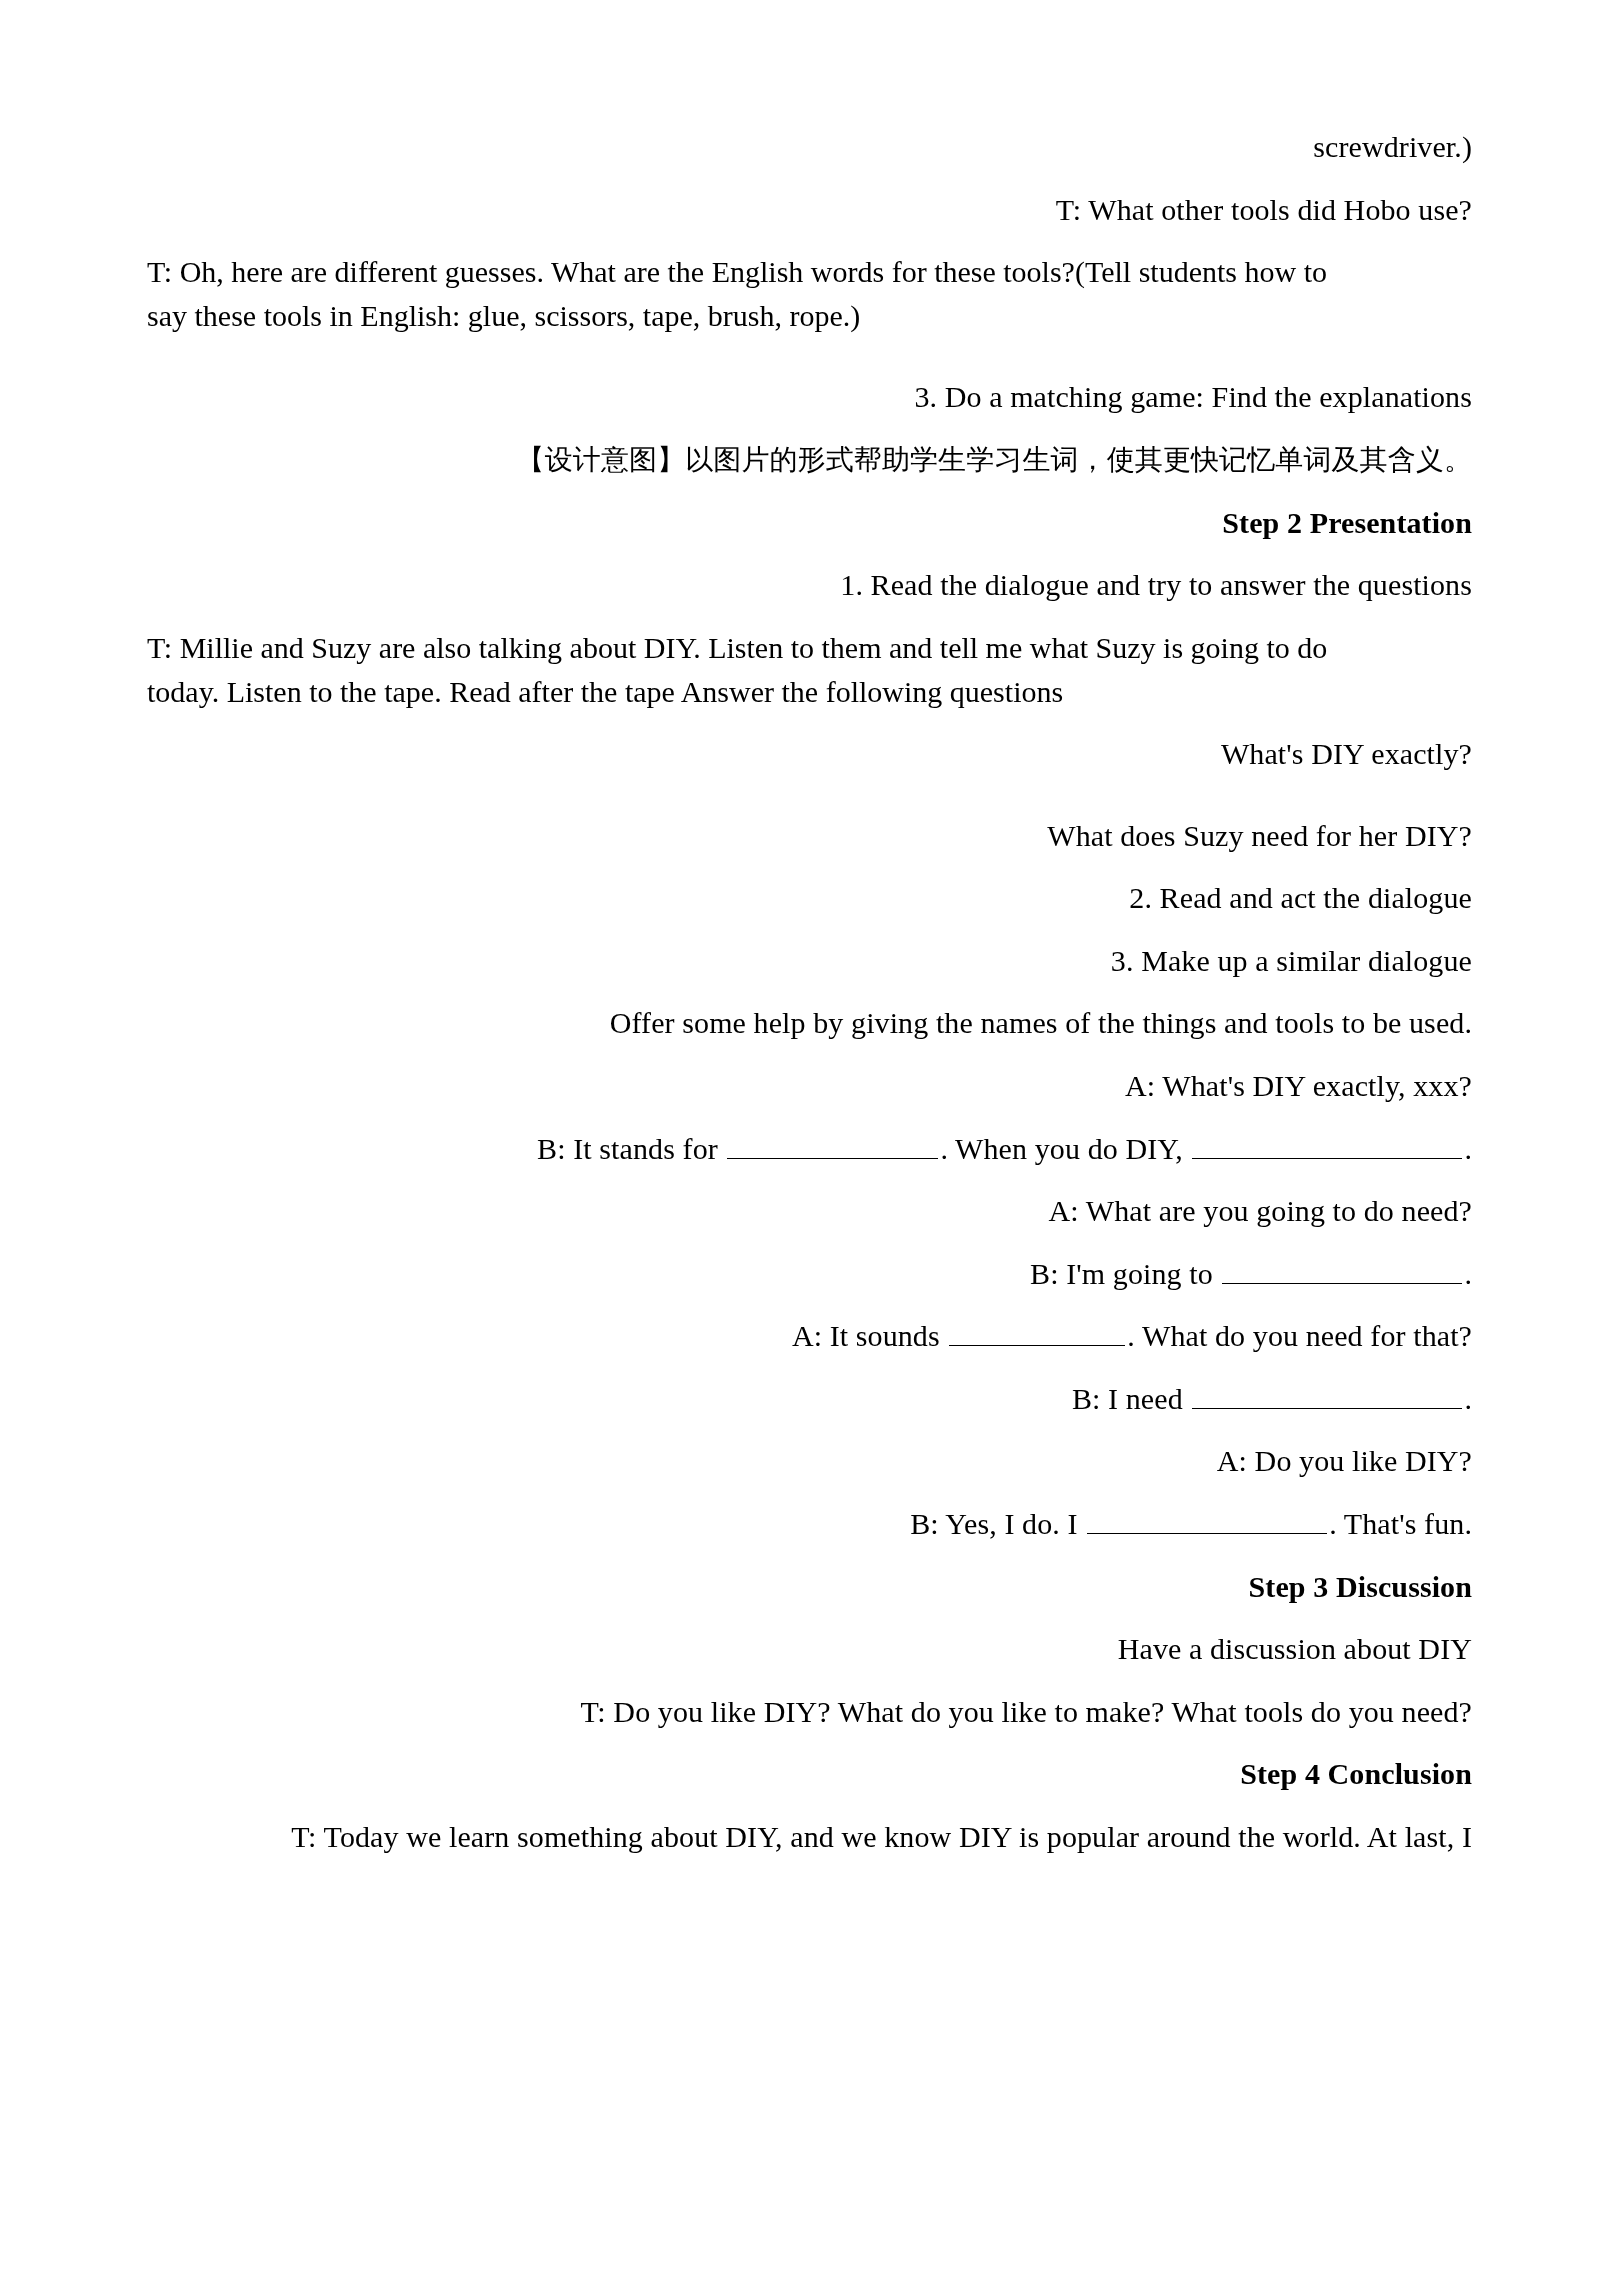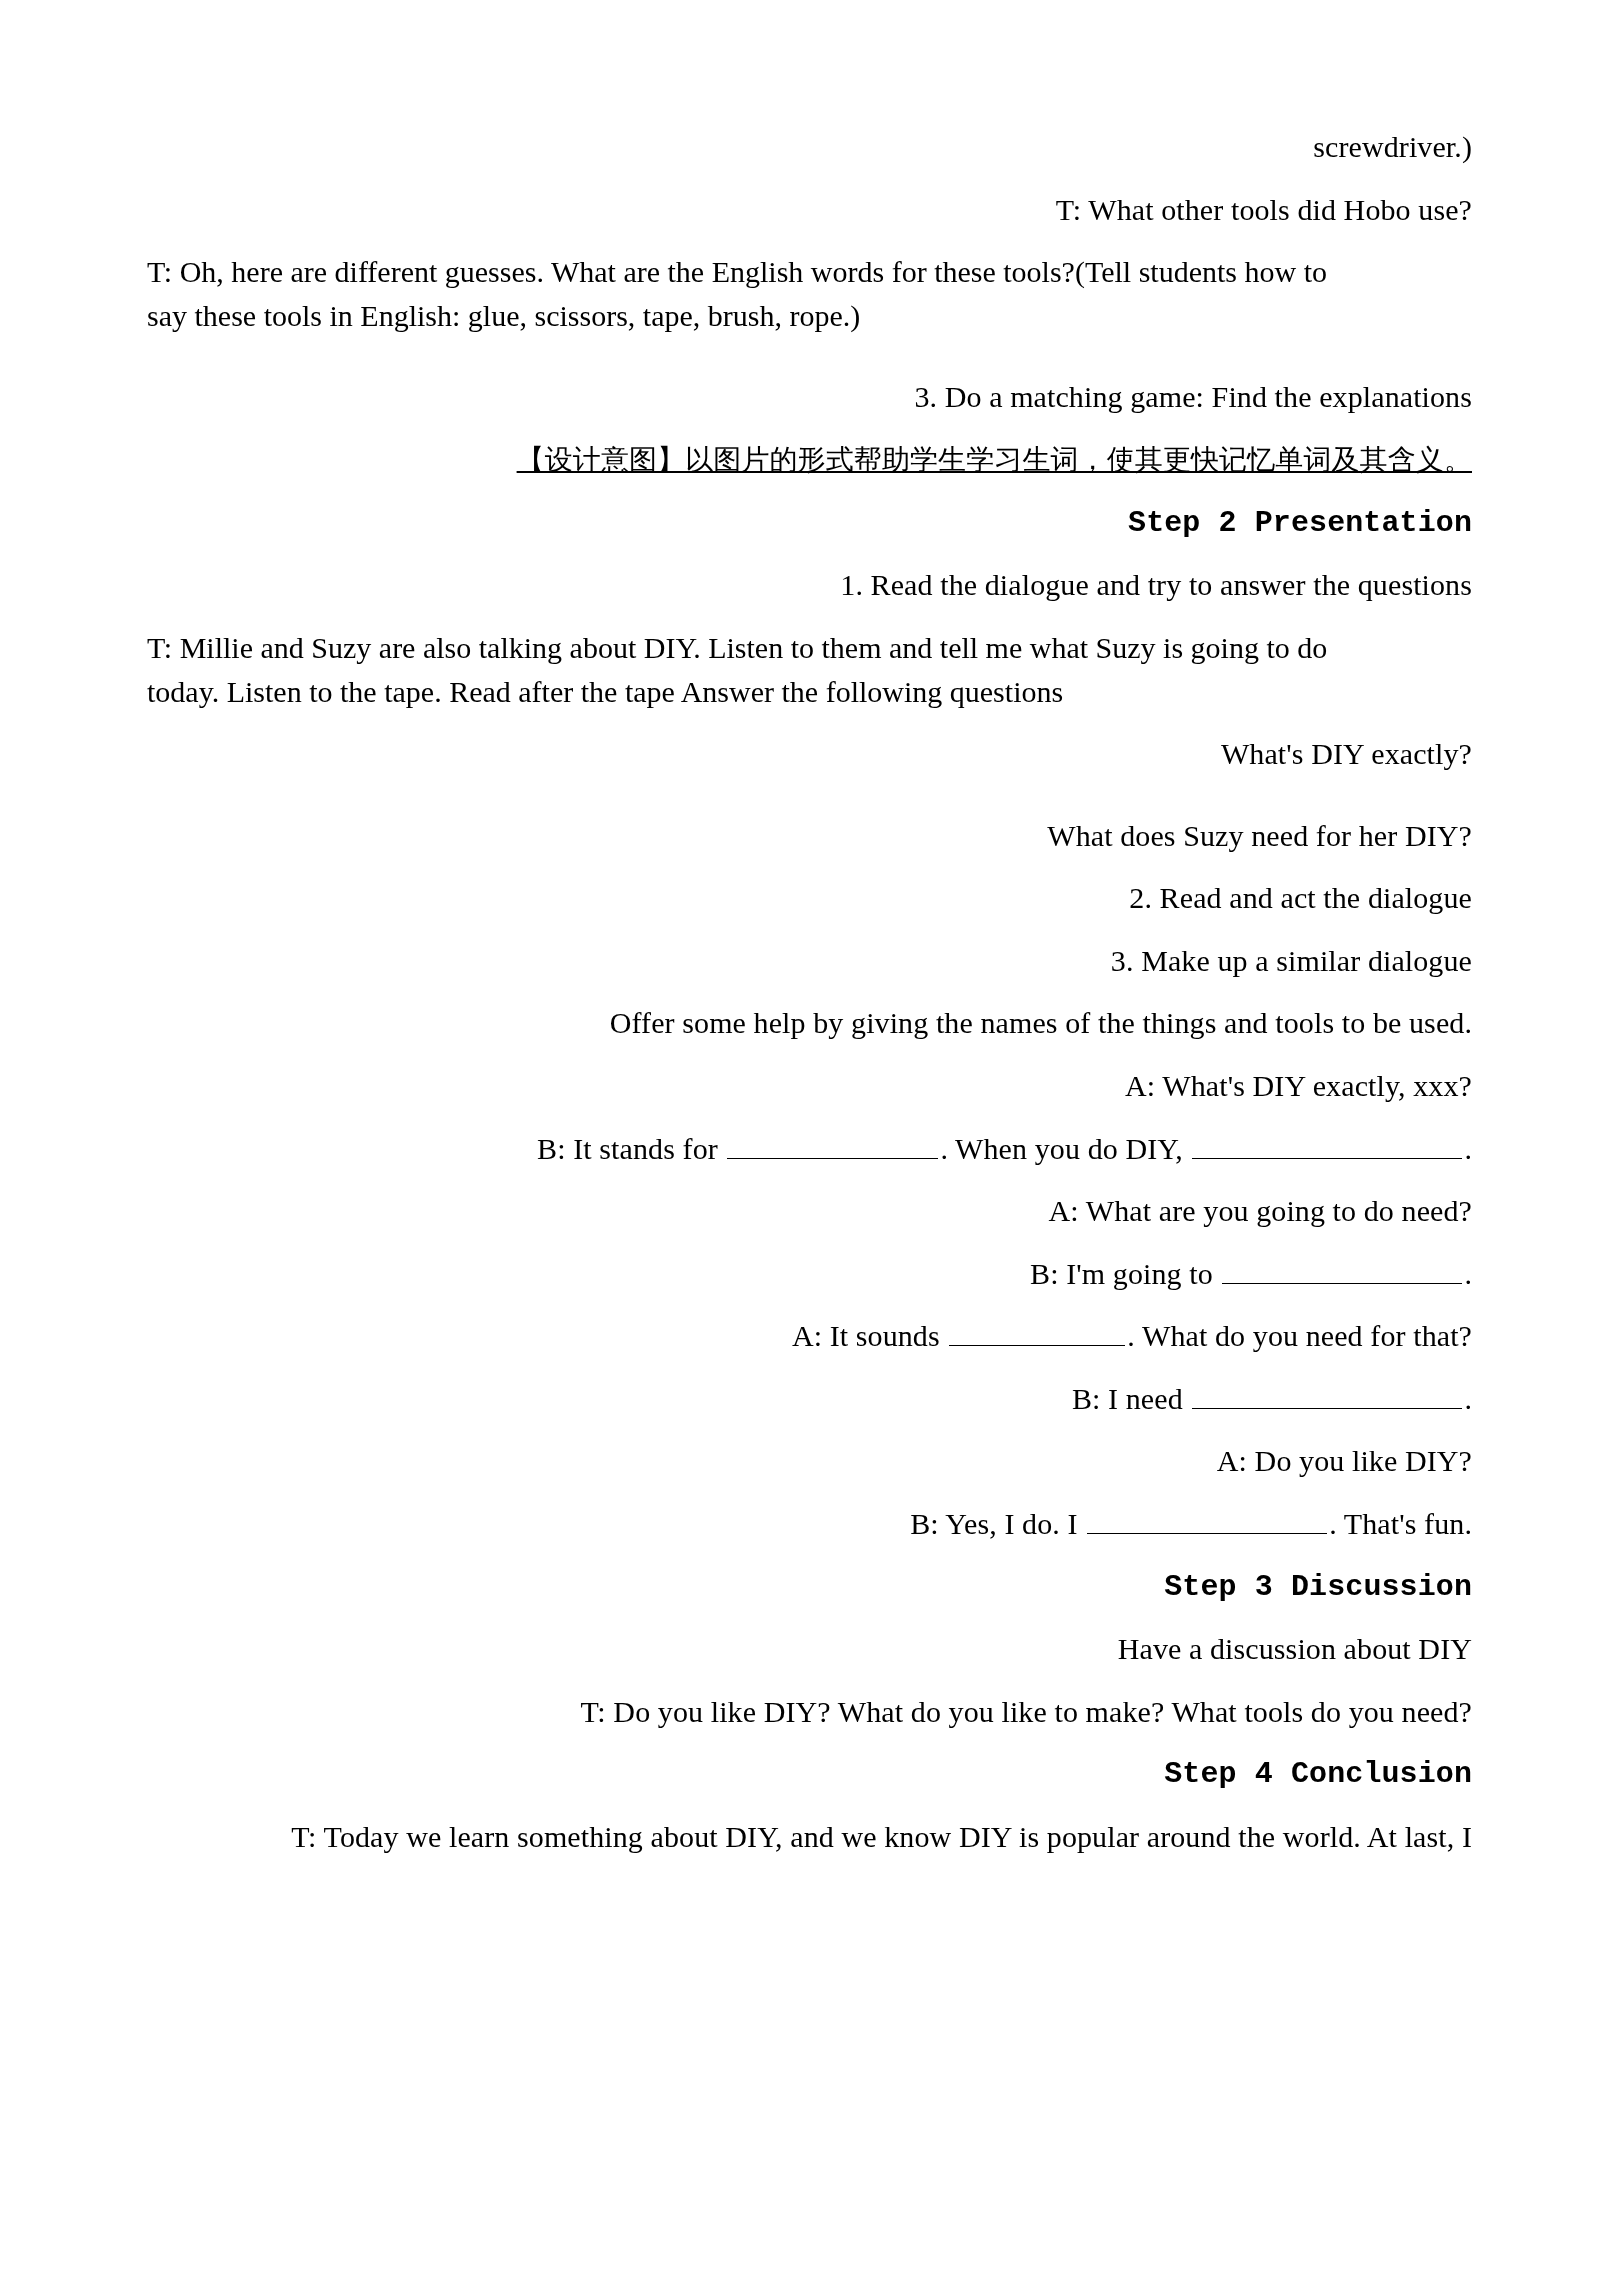--- a/index.html
+++ b/index.html
@@ -28,31 +28,30 @@
   }
   .line {
     font-size: 30px;
     line-height: 44px;
     margin: 0 0 0 0;
     padding: 0;
     white-space: pre-wrap;
     letter-spacing: 0.1px;
     text-align: right;
   }
-  .bold { font-weight: bold; font-family: Liberation Mono, monospace; }
+  .bold { font-weight: bold; }
   .ind-0  { margin-left: 0px; }
   .ind-1  { margin-left: 21.6px; }
   .ind-2  { margin-left: 36px; }
   .ind-3  { margin-left: 49px; }
   .ind-4  { margin-left: 132px; }
   .gap-sm { height: 18.6px; }
   .cn {
     font-family: "DejaVu Sans", "Liberation Sans", sans-serif;
     font-size: 28px;
-    text-decoration: underline;
   }
   .blank {
     display: inline-block;
     border-bottom: 1.6px solid #000;
     vertical-align: baseline;
     height: 1.02em;
     margin: 0 2px;
   }
   .b-md  { width: 176px; }
   .b-lg  { width: 211px; }

